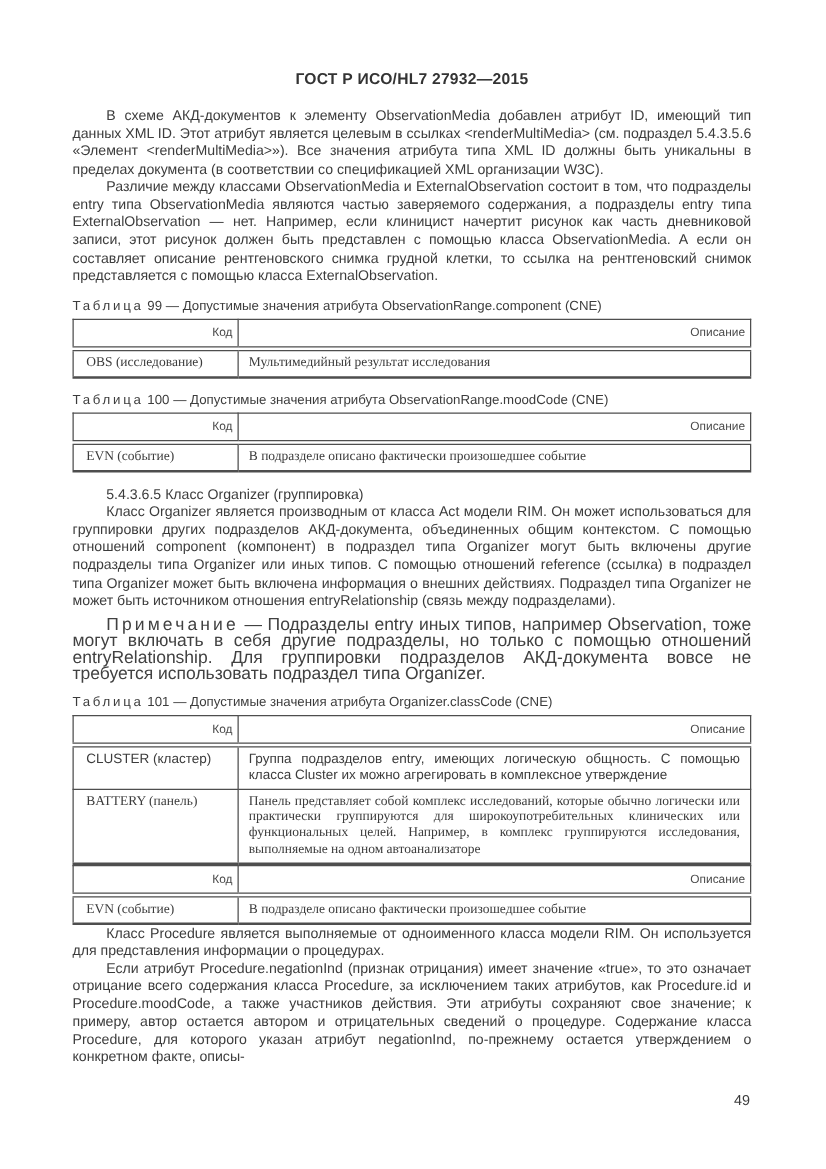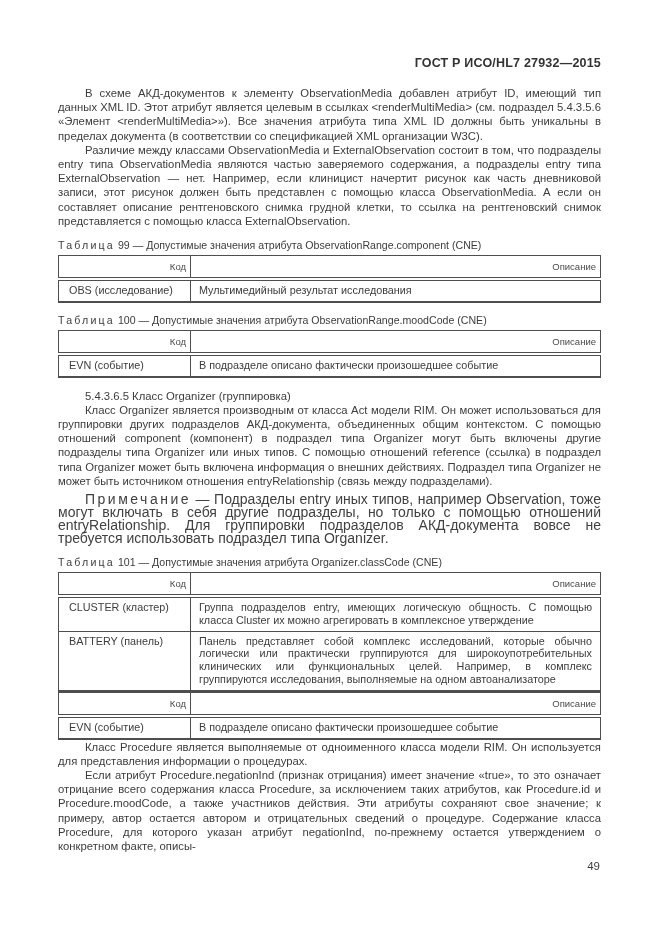--- a/index.html
+++ b/index.html
@@ -14,21 +14,21 @@
     width: 661px; height: 935px;
     background: #ffffff;
     overflow: hidden;
   }
   .content {
     position: absolute;
     left: 58px; top: 56px;
     width: 543px;
   }
   .doc-header {
-    text-align: right;
+    text-align: center;
     font-weight: bold;
     font-size: 12.5px;
     letter-spacing: 0.2px;
     color: #333333;
     margin: 0 0 16px 0;
   }
   p.body {
     margin: 0;
     font-size: 11.3px;
     line-height: 14.2px;
@@ -70,26 +70,26 @@
     padding: 5px 4px;
   }
   td {
     border: 1px solid #4e4e4e;
     padding: 3px 8px 4px 8px;
     vertical-align: top;
     line-height: 12.8px;
   }
   td.code { padding-left: 10px; }
   td.desc { text-align: justify; }
-  tbody tr:last-child td { border-bottom-width: 2px; }
+  tbody tr:last-child td { border-bottom-width: 2px; font-family: Liberation Serif, serif; }
   .page-num {
     text-align: right;
     font-size: 11.5px;
     color: #3c3c3c;
-    margin-top: 7px;
+    margin-top: 22px;
     padding-right: 1px;
   }
 </style>
 </head>
 <body>
 
 <div class="page">
   <div class="content">
 
     <div class="doc-header">ГОСТ Р ИСО/HL7 27932—2015</div>

